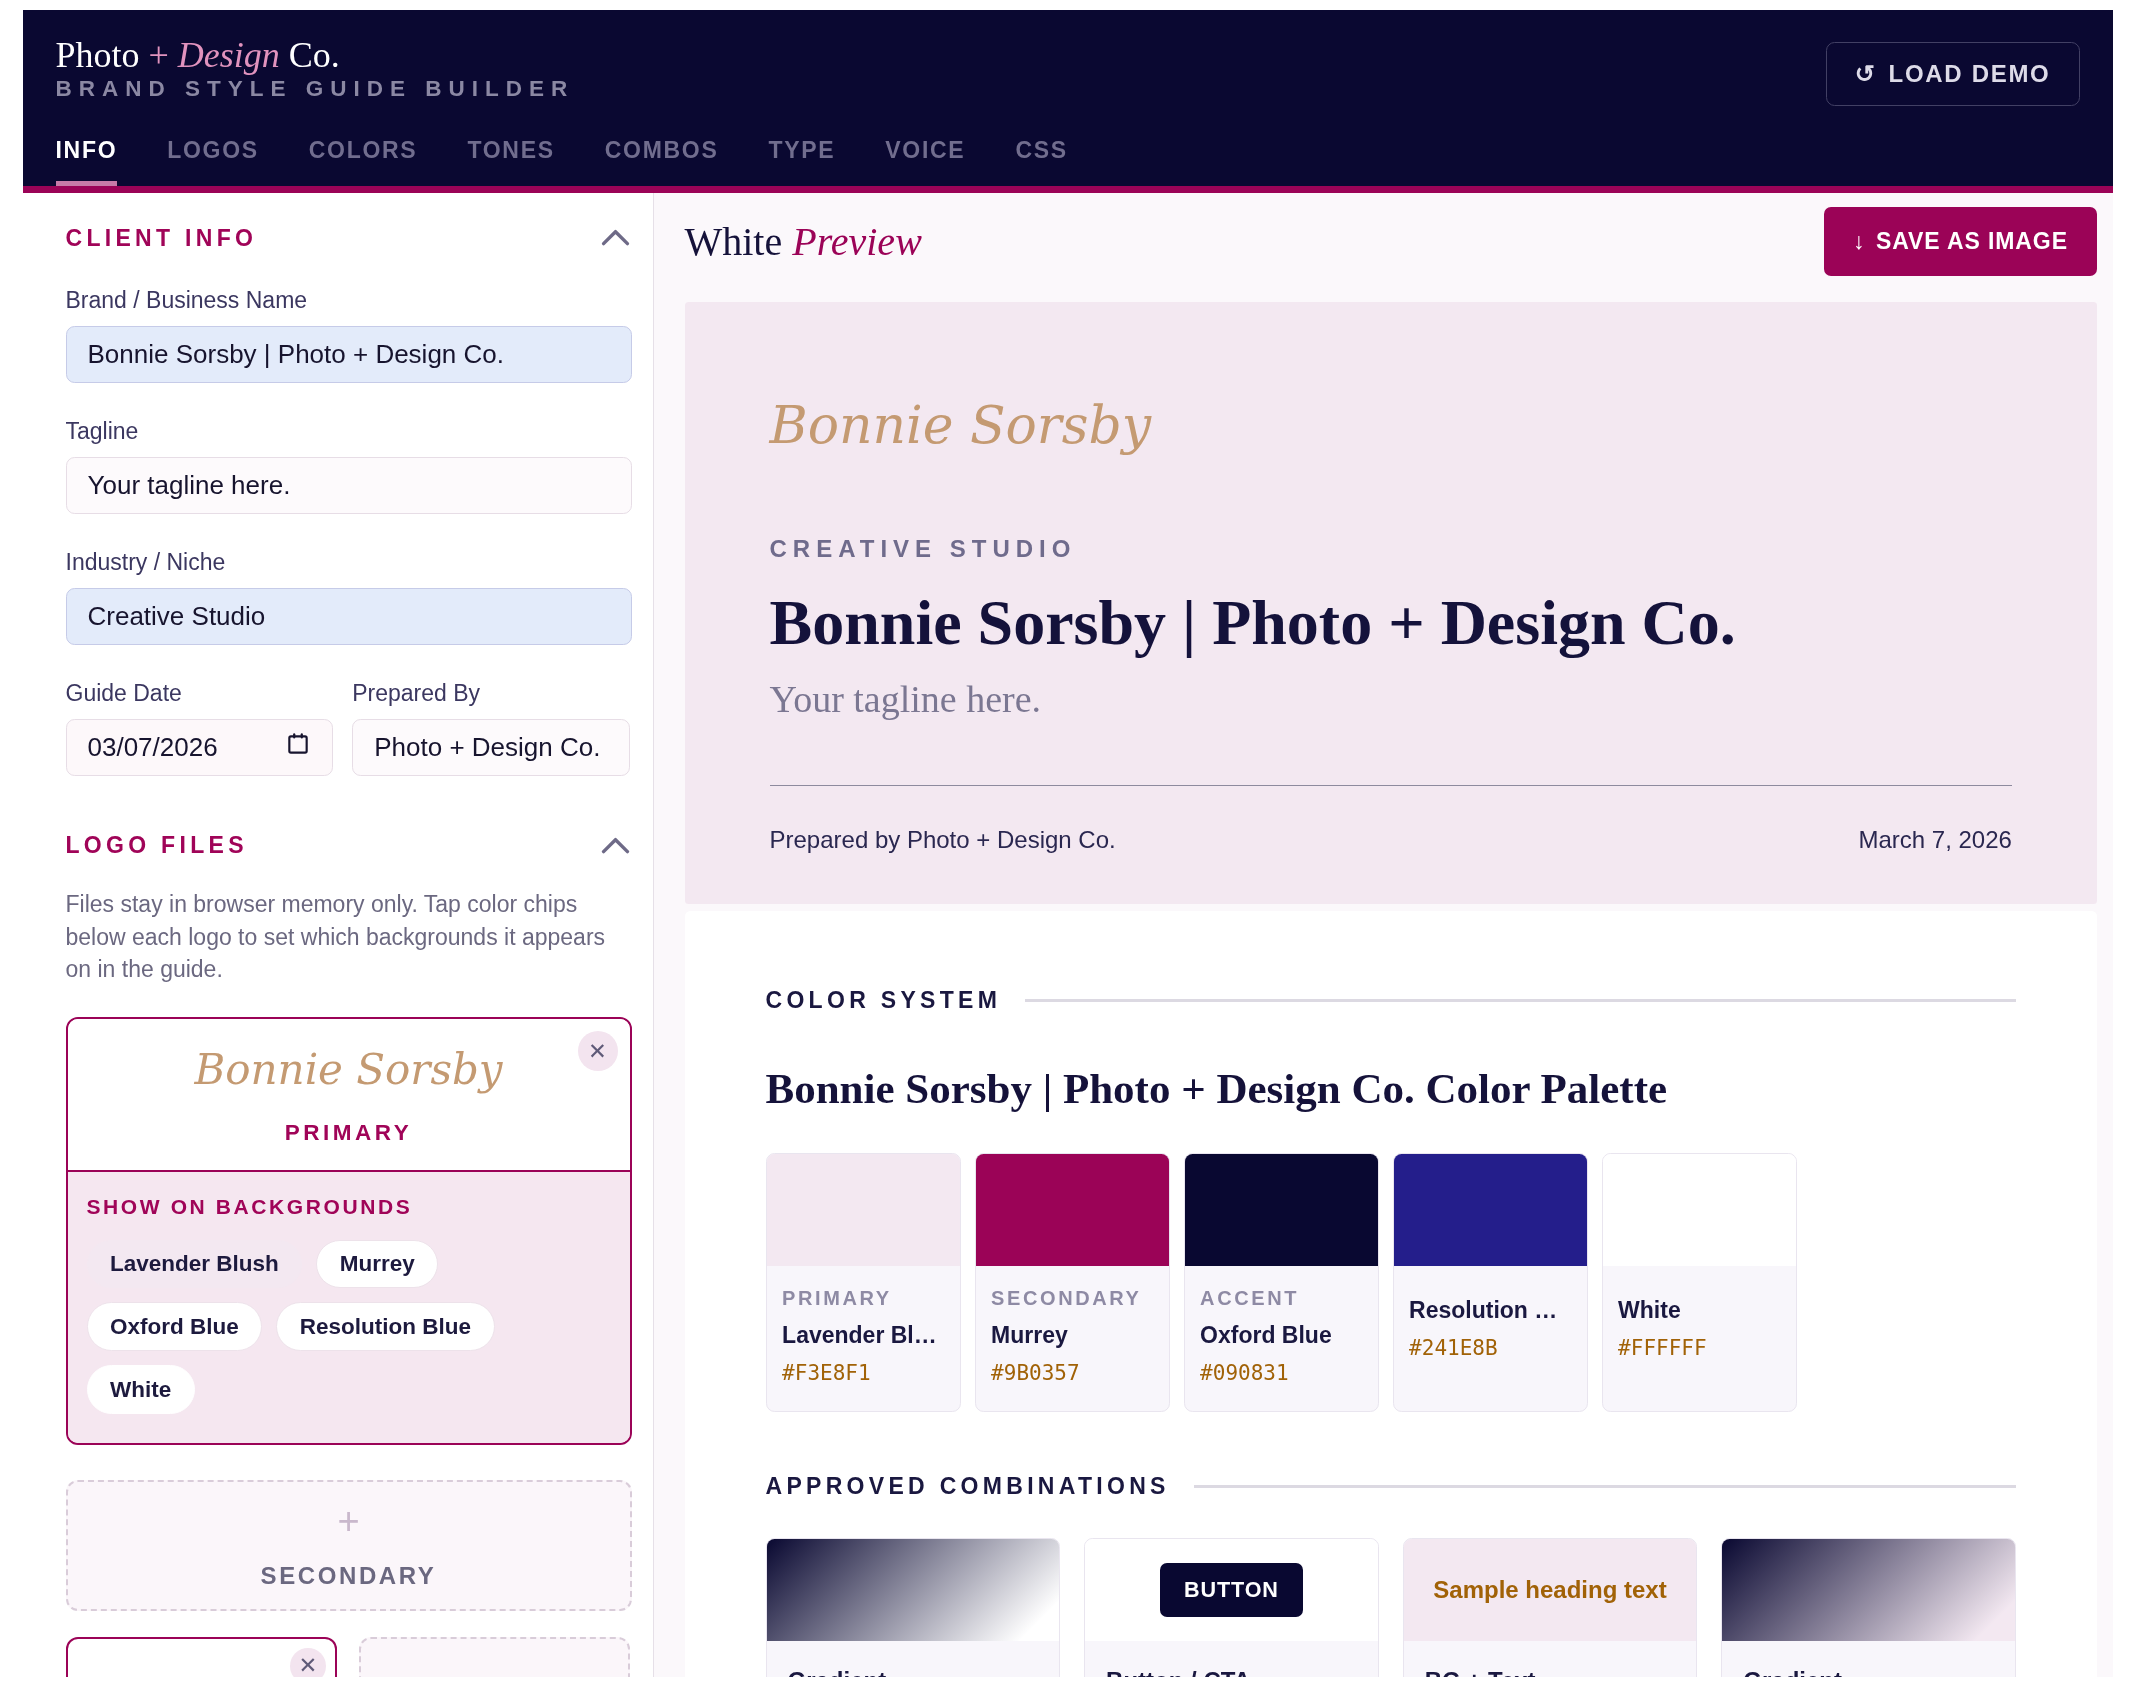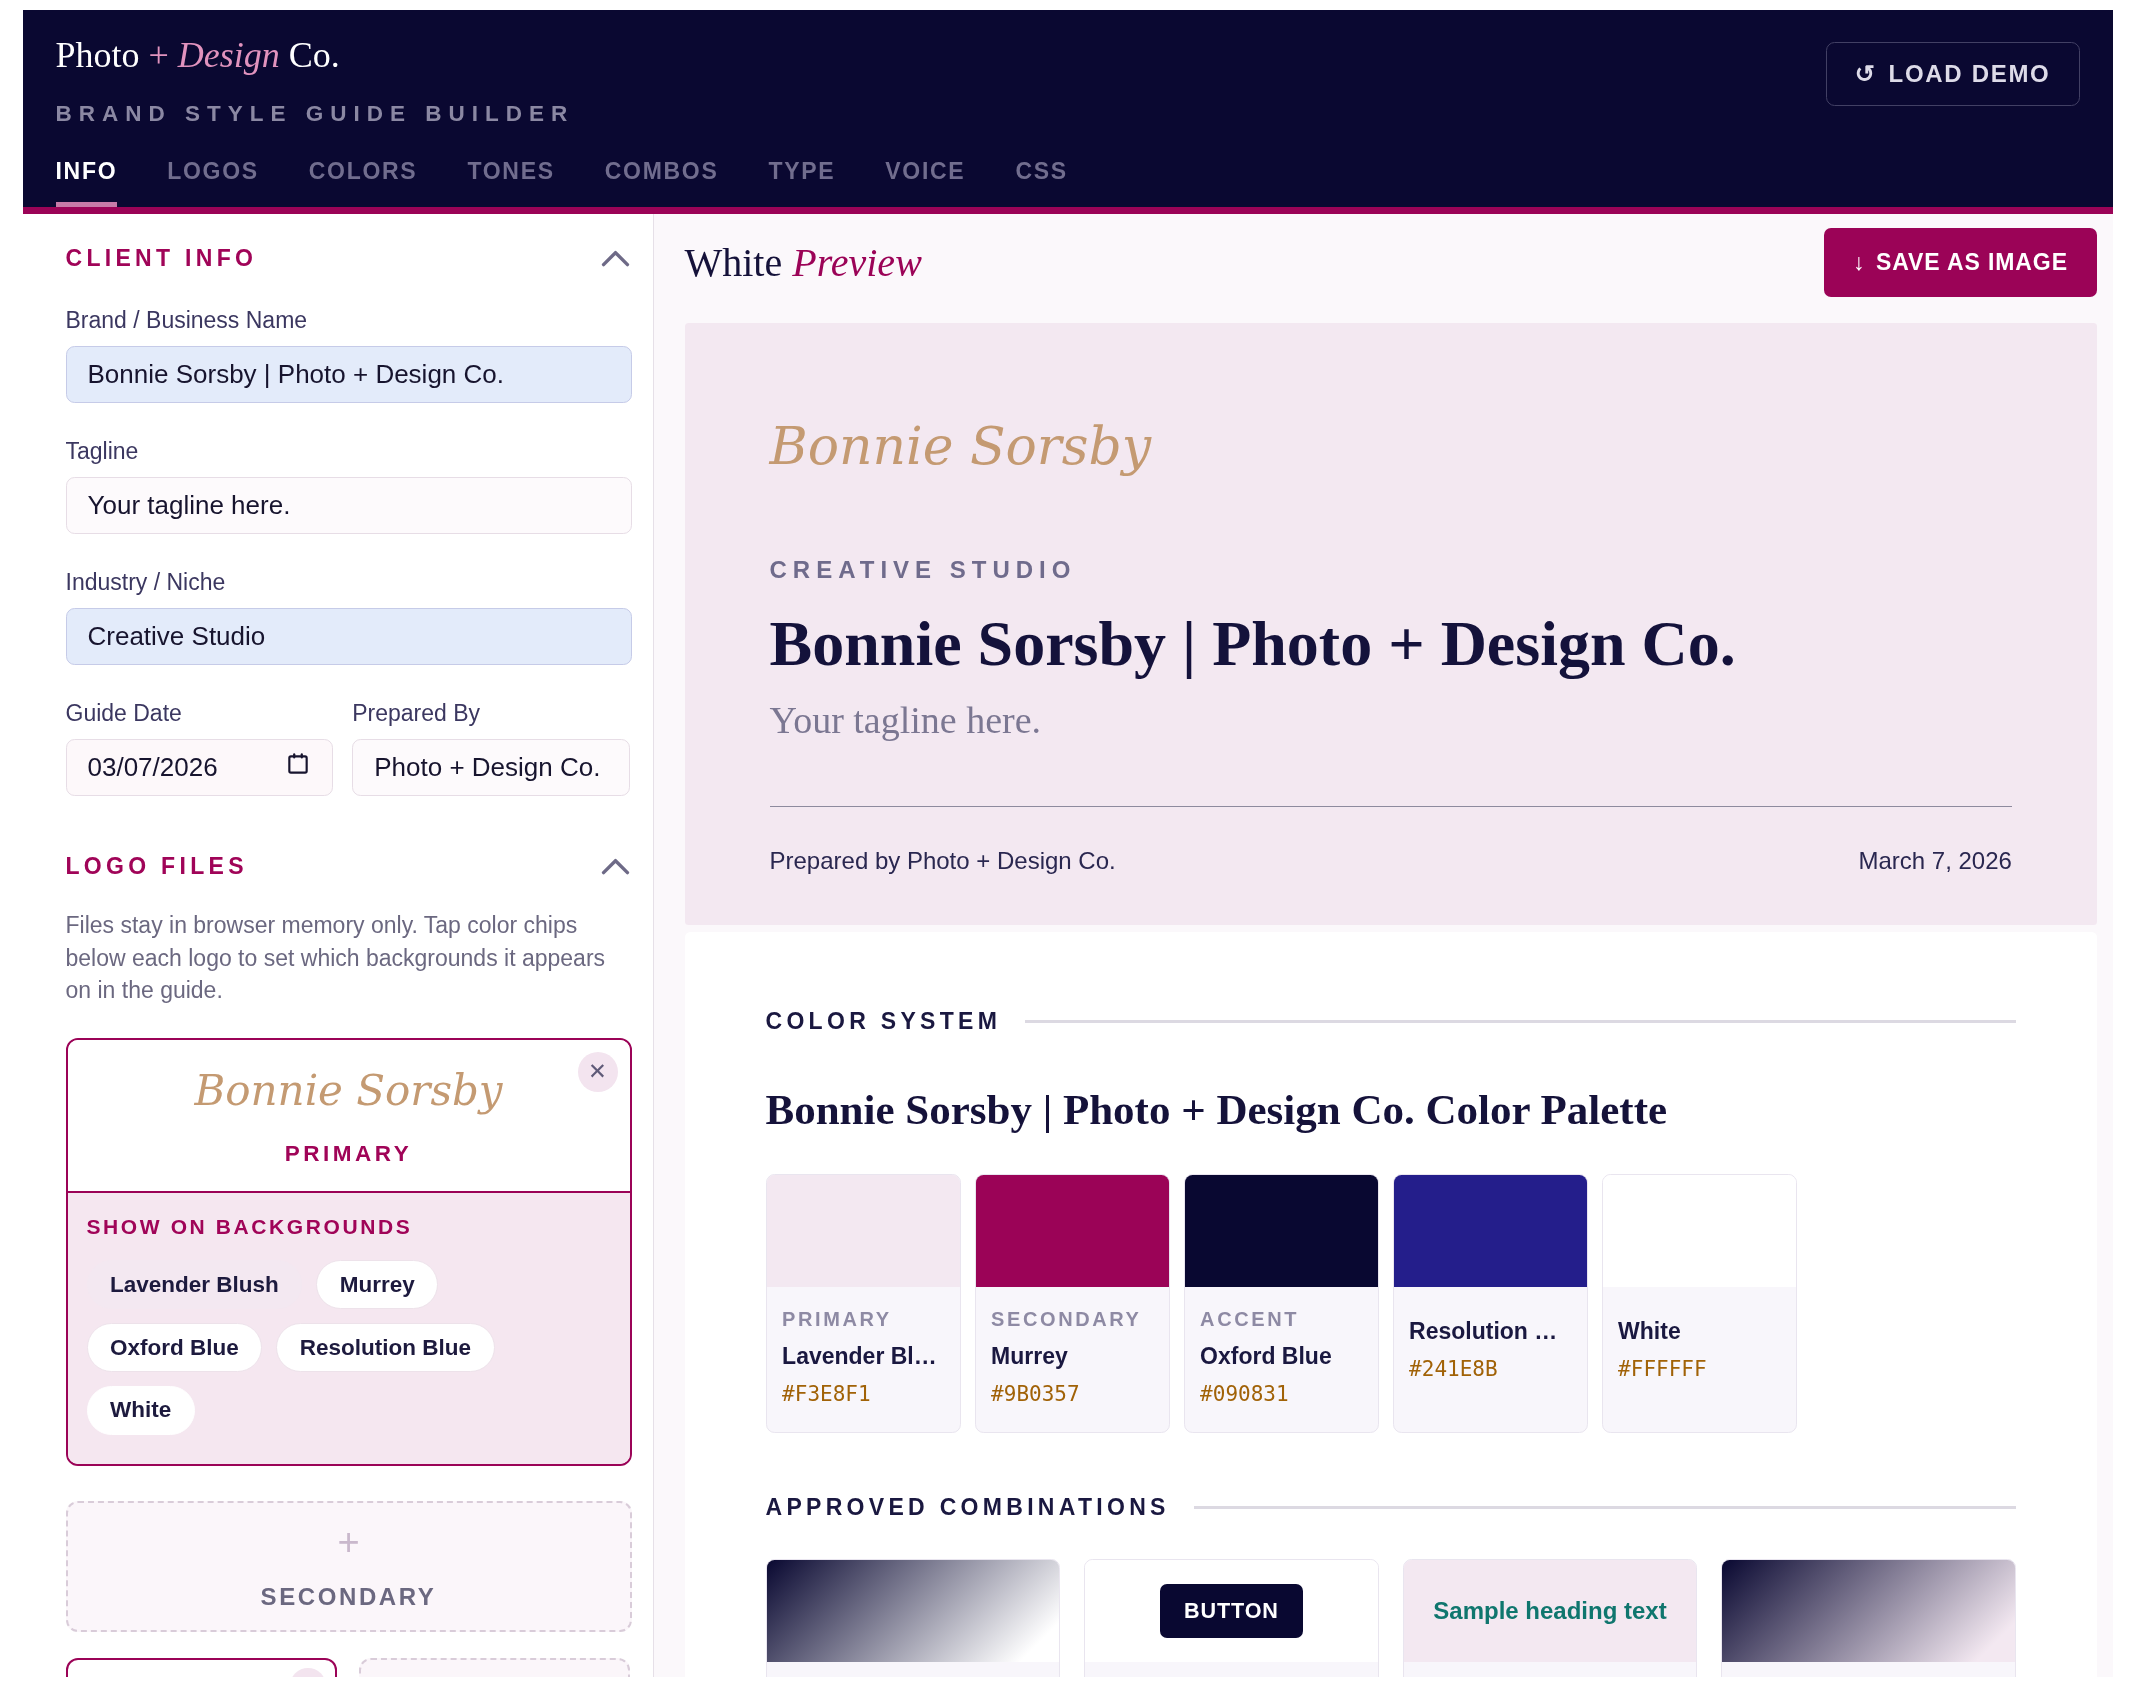--- a/index.html
+++ b/index.html
@@ -5,21 +5,21 @@
   html,body{margin:0;padding:0;background:#ffffff;}
   body{width:2153px;height:1709px;position:relative;font-family:"Liberation Sans",sans-serif;-webkit-font-smoothing:antialiased;}
   .app{position:absolute;left:22.5px;top:10.4px;width:2090px;height:1667px;background:#ffffff;overflow:hidden;display:flex;flex-direction:column;}
 
   
   .hdr{background:#0A0831;border-bottom:7px solid #9B0357;padding:26px 33px 0 33px;flex-shrink:0;}
   .hdr-top{display:flex;justify-content:space-between;align-items:flex-start;}
   .brand{font-family:"Liberation Serif",serif;font-size:36px;color:#ffffff;line-height:1.1;}
   .brand .accent{color:#E193BE;}
   .brand .accent-i{color:#E193BE;font-style:italic;}
-  .brand-sub{margin-top:25px;font-size:22.5px;letter-spacing:7px;color:#8B88A3;font-weight:bold;}
+  .brand-sub{margin-top:0;font-size:22.5px;letter-spacing:7px;color:#8B88A3;font-weight:bold;}
   .load-demo{margin-top:5.2px;border:1.7px solid #424064;border-radius:8.6px;background:transparent;color:#DDDBE8;font-family:"Liberation Sans",sans-serif;font-size:24px;font-weight:bold;letter-spacing:1.7px;padding:17.3px 28px;display:flex;align-items:center;gap:12px;cursor:pointer;}
   .tabs{display:flex;gap:50px;margin-top:31px;}
   .tab{font-size:23px;font-weight:bold;letter-spacing:1.7px;color:#716D8E;padding-bottom:5px;cursor:pointer;}
   .tab.active{color:#ffffff;border-bottom:5.2px solid #C77BA8;padding-bottom:17.3px;}
 
   
   .content{display:flex;flex:1;min-height:0;}
   .sidebar{width:631px;flex-shrink:0;background:#ffffff;border-right:1.7px solid #E6E0E8;padding:22.5px 22.5px 0 43px;box-sizing:border-box;overflow:hidden;}
   .main{flex:1;background:#FBF8FB;padding:14px 15.6px 0 31px;box-sizing:border-box;overflow:hidden;}
 
@@ -93,21 +93,21 @@
 
   .combo-row-gap{margin-top:61px;}
   .combos{display:flex;gap:24px;margin-top:38px;align-items:stretch;}
   .combo{width:298px;border:1.7px solid #E9E5EF;border-radius:8.6px;overflow:hidden;background:#F8F6FB;box-sizing:border-box;display:flex;flex-direction:column;}
   .cb-preview{height:102px;display:flex;align-items:center;justify-content:center;flex-shrink:0;}
   .cb-preview.grad-white{background:linear-gradient(135deg,#090831 0%,#ffffff 90%);}
   .cb-preview.plain-white{background:#ffffff;}
   .cb-preview.plain-blush{background:#F3E8F1;}
   .cb-preview.grad-blush{background:linear-gradient(135deg,#090831 0%,#F3E8F1 90%);}
   .cb-btn{background:#090831;color:#ffffff;font-size:21.6px;font-weight:bold;letter-spacing:0.9px;padding:14px 24px;border-radius:7px;border:none;}
-  .cb-sample{font-size:24px;font-weight:bold;color:#0f766e;}
+  .cb-sample{font-size:24px;font-weight:bold;color:#a16207;}
   .cb-info{padding:26px 21px 35px 21px;}
   .cb-title{font-size:24px;font-weight:bold;color:#1A1840;}
 </style>
 </head>
 <body>
 
 <div class="app">
 
   <header class="hdr">
     <div class="hdr-top">

